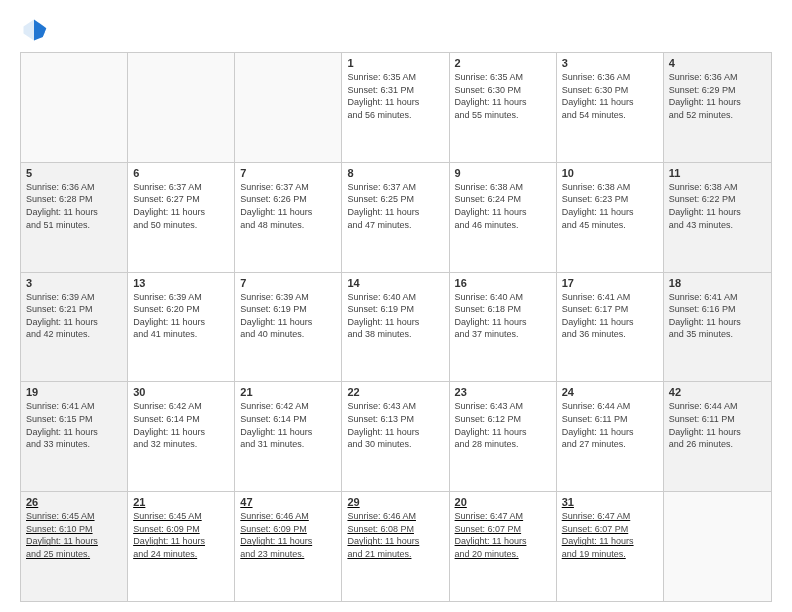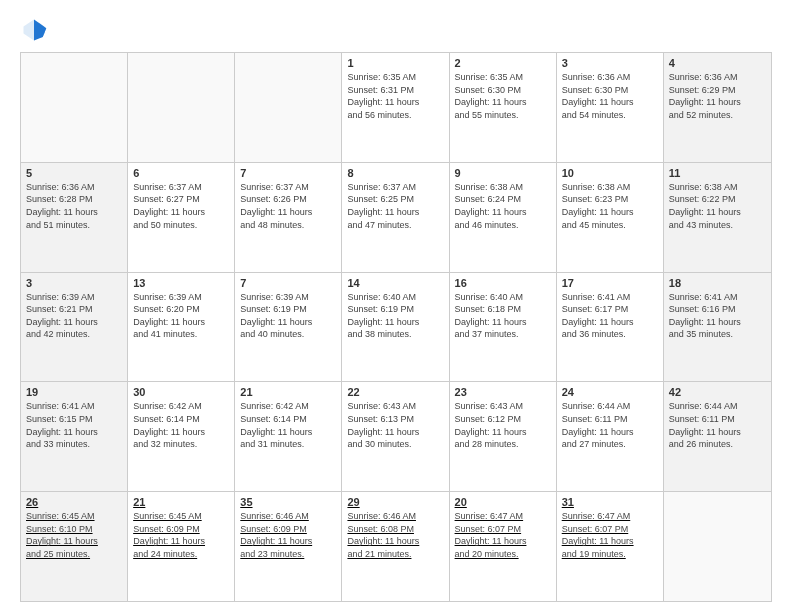--- a/index.html
+++ b/index.html
@@ -333,21 +333,21 @@
 and 25 minutes.</div>
           </div>
           <div class="cal-cell">
             <div class="day-num">21</div>
             <div class="cell-text" style="white-space: pre-line;">Sunrise: 6:45 AM
 Sunset: 6:09 PM
 Daylight: 11 hours
 and 24 minutes.</div>
           </div>
           <div class="cal-cell">
-            <div class="day-num">35</div>
+            <div class="day-num">47</div>
             <div class="cell-text" style="white-space: pre-line;">Sunrise: 6:46 AM
 Sunset: 6:09 PM
 Daylight: 11 hours
 and 23 minutes.</div>
           </div>
           <div class="cal-cell">
             <div class="day-num">29</div>
             <div class="cell-text" style="white-space: pre-line;">Sunrise: 6:46 AM
 Sunset: 6:08 PM
 Daylight: 11 hours

